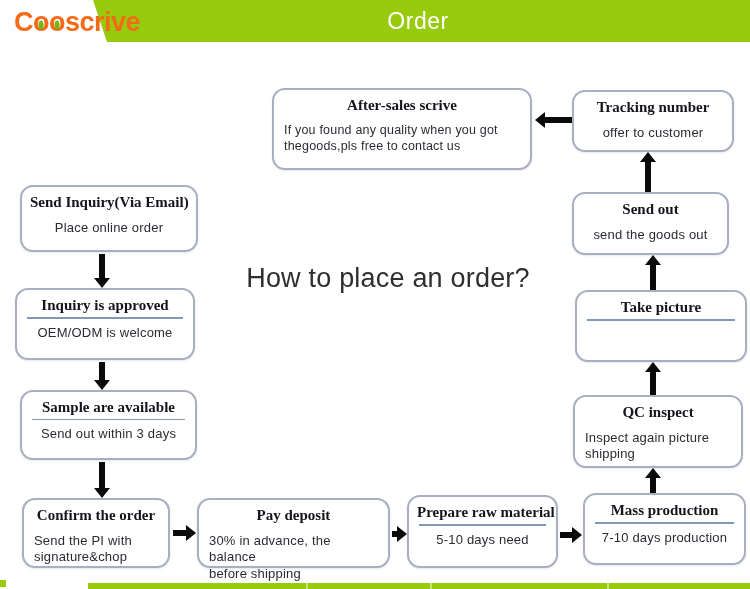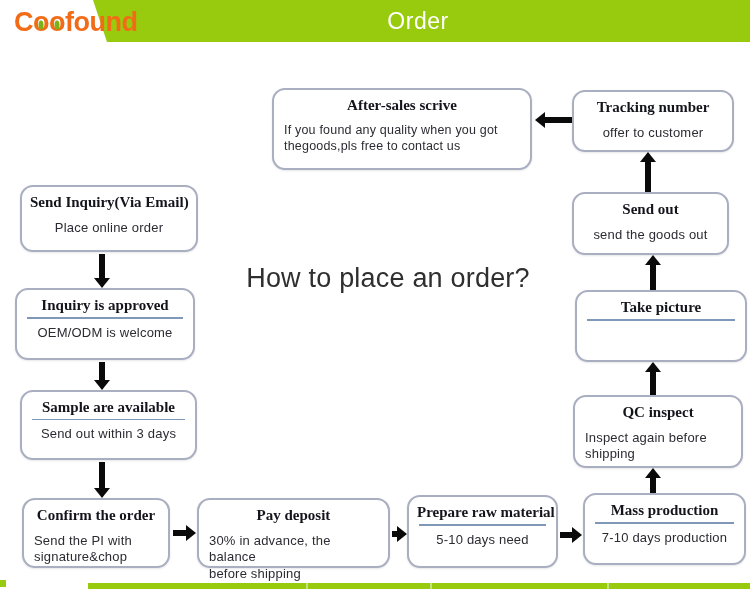--- a/index.html
+++ b/index.html
@@ -87,21 +87,21 @@
   .bottom-bar .seg-div { position:absolute; top:0; width:2px; height:6px; background:rgba(255,255,255,0.45); }
   .bottom-chip { position:absolute; left:0; top:580px; width:6px; height:7px; background:#98cb0d; }
 </style>
 </head>
 <body>
 
 <div class="canvas">
 
   <div class="banner"></div>
   <div class="banner-title">Order</div>
-  <div class="logo"><span>C</span><span class="logo-o">o</span><span class="logo-o">o</span><span>found</span></div>
+  <div class="logo"><span>C</span><span class="logo-o">o</span><span class="logo-o">o</span><span>scrive</span></div>
 
   <div class="main-title">How to place an order?</div>
 
   <div class="box" style="left:20px;top:185px;width:178px;height:67px">
     <div class="box-title">Send Inquiry(Via Email)</div>
     <div class="box-divider"></div>
     <div class="box-body">Place online order</div>
   </div>
 
   <div class="box" style="left:15px;top:288px;width:180px;height:72px">
@@ -138,21 +138,21 @@
 
   <div class="box" style="left:583px;top:493px;width:163px;height:72px">
     <div class="box-title">Mass production</div>
     <div class="box-divider"></div>
     <div class="box-body">7-10 days production</div>
   </div>
 
   <div class="box" style="left:573px;top:395px;width:170px;height:73px">
     <div class="box-title">QC inspect</div>
     <div class="box-divider"></div>
-    <div class="box-body body-left">Inspect again before
+    <div class="box-body body-left">Inspect again picture
 shipping</div>
   </div>
 
   <div class="box" style="left:575px;top:290px;width:172px;height:72px">
     <div class="box-title">Take picture</div>
     <div class="box-divider"></div>
   </div>
 
   <div class="box" style="left:572px;top:90px;width:162px;height:62px">
     <div class="box-title">Tracking number</div>

